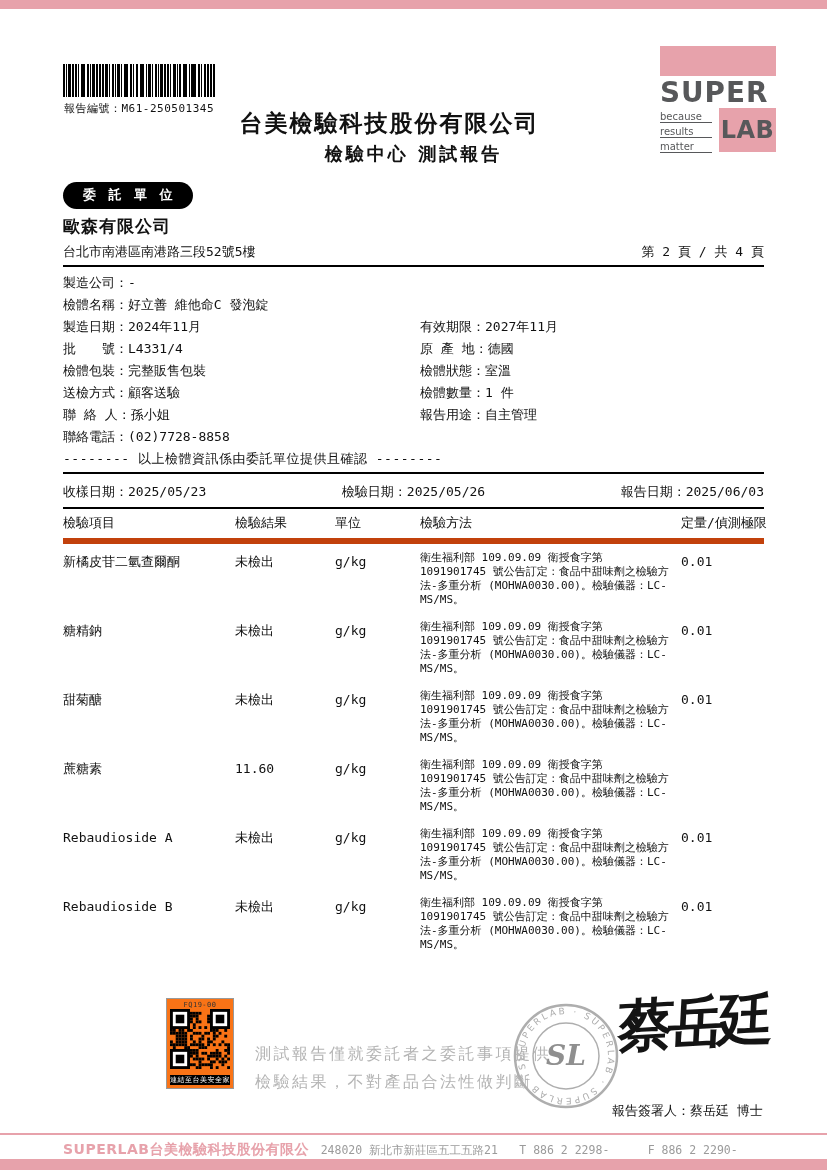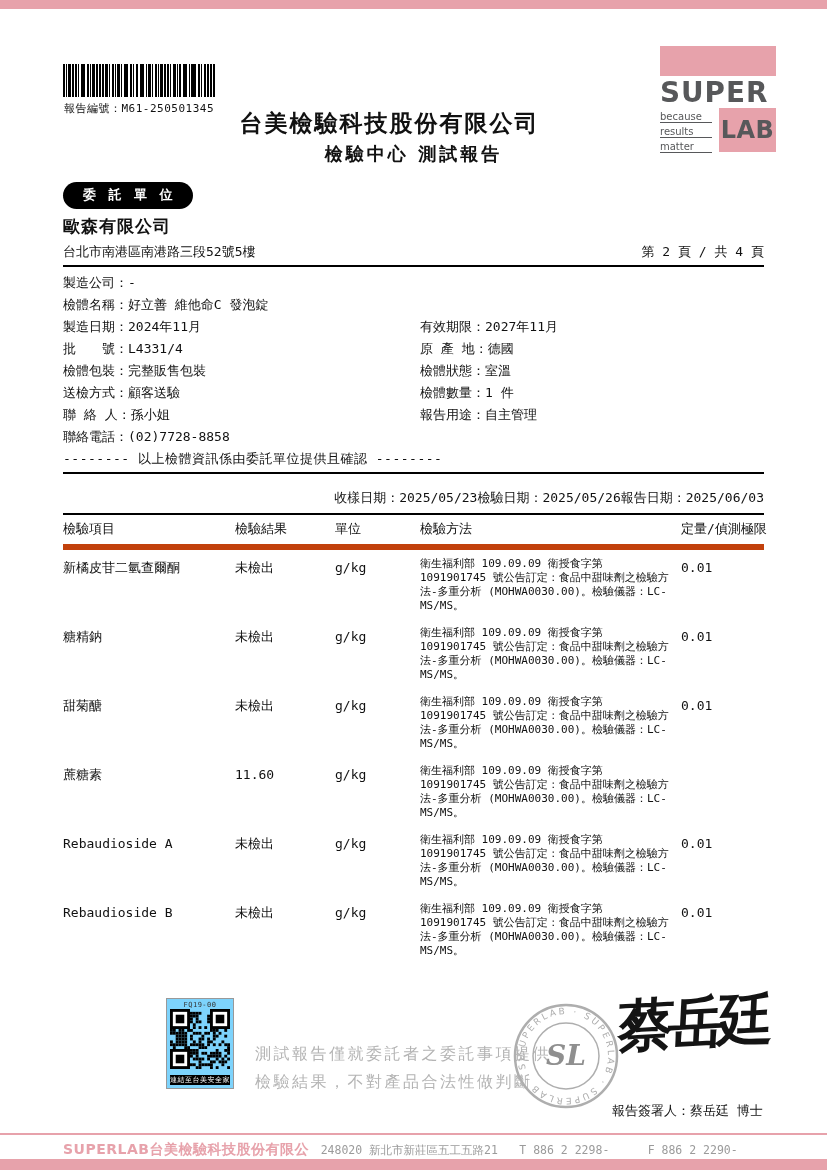--- a/index.html
+++ b/index.html
@@ -50,34 +50,34 @@
   .client-name { position:absolute; left:63px; top:215px; font-family:"DejaVu Sans",sans-serif; font-weight:bold; font-size:17px; letter-spacing:1px; }
   .addr-row { position:absolute; left:63px; top:243px; width:701px; display:flex; justify-content:space-between;
               font-size:13px; border-bottom:2px solid #000; padding-bottom:4px; }
 
   
   .content { position:absolute; left:63px; top:272px; width:701px; font-size:13px; line-height:22px; }
   .pair-row { display:grid; grid-template-columns:357px 1fr; }
   .divider-note { font-size:13px; line-height:22px; letter-spacing:0.5px; }
 
   
-  .dates-bar { display:flex; justify-content:flex-end; border-top:2px solid #000; border-bottom:2px solid #000;
-               padding:13px 0 4px 0; margin-top:2px; font-size:13px; }
+  .dates-bar { display:flex; justify-content:space-between; border-top:2px solid #000; border-bottom:2px solid #000;
+               padding:7px 0 4px 0; margin-top:2px; font-size:13px; }
 
   
   .thead { display:grid; grid-template-columns:172px 100px 85px 253px 91px; border-bottom:6px solid #c2410c;
            padding:3px 0 4px 0; font-size:13px; }
   .thead .limit-h { padding-left:8px; white-space:nowrap; }
   .rows { padding-top:7px; }
   .rrow { display:grid; grid-template-columns:172px 100px 85px 253px 91px; margin-bottom:13px; font-size:13px; }
   .rrow .method { font-size:11px; line-height:14px; letter-spacing:0; }
   .rrow .limit { padding-left:8px; }
 
   
-  .qr-box { position:absolute; left:166px; top:998px; width:68px; border:1px solid #999; text-align:center; padding:2px 3px 3px; background:#7dd3fc; }
+  .qr-box { position:absolute; left:166px; top:998px; width:68px; border:1px solid #999; text-align:center; padding:2px 3px 3px; background:#f97316; }
   .qr-label { font-size:7px; color:#333; letter-spacing:0.5px; }
   .qr-caption { margin-top:2px; background:#000; color:#fff; font-size:7px; line-height:10px; letter-spacing:0.5px; white-space:nowrap; }
   .disclaimer { position:absolute; left:255px; top:1040px; color:#b4b4b4; font-family:"DejaVu Sans",sans-serif;
                 font-size:16px; line-height:28px; letter-spacing:2.5px; }
   .seal { position:absolute; left:508px; top:998px; }
   .signature { position:absolute; left:618px; top:985px; width:175px; font-family:"DejaVu Serif",serif;
                font-size:56px; font-weight:bold; color:#141414; transform:rotate(-3deg) skewX(-6deg);
                letter-spacing:-6px; white-space:nowrap; }
   .signer { position:absolute; left:612px; top:1102px; font-size:13px; }
 

